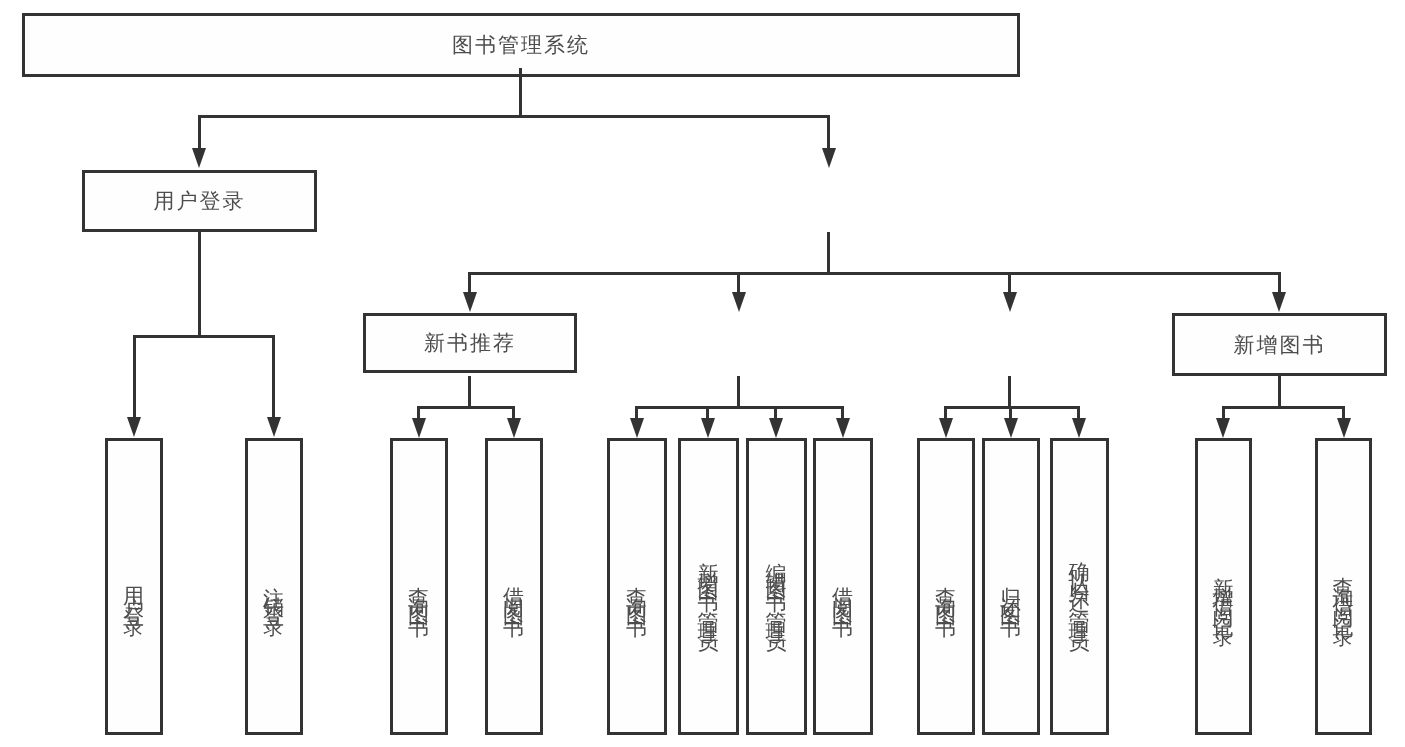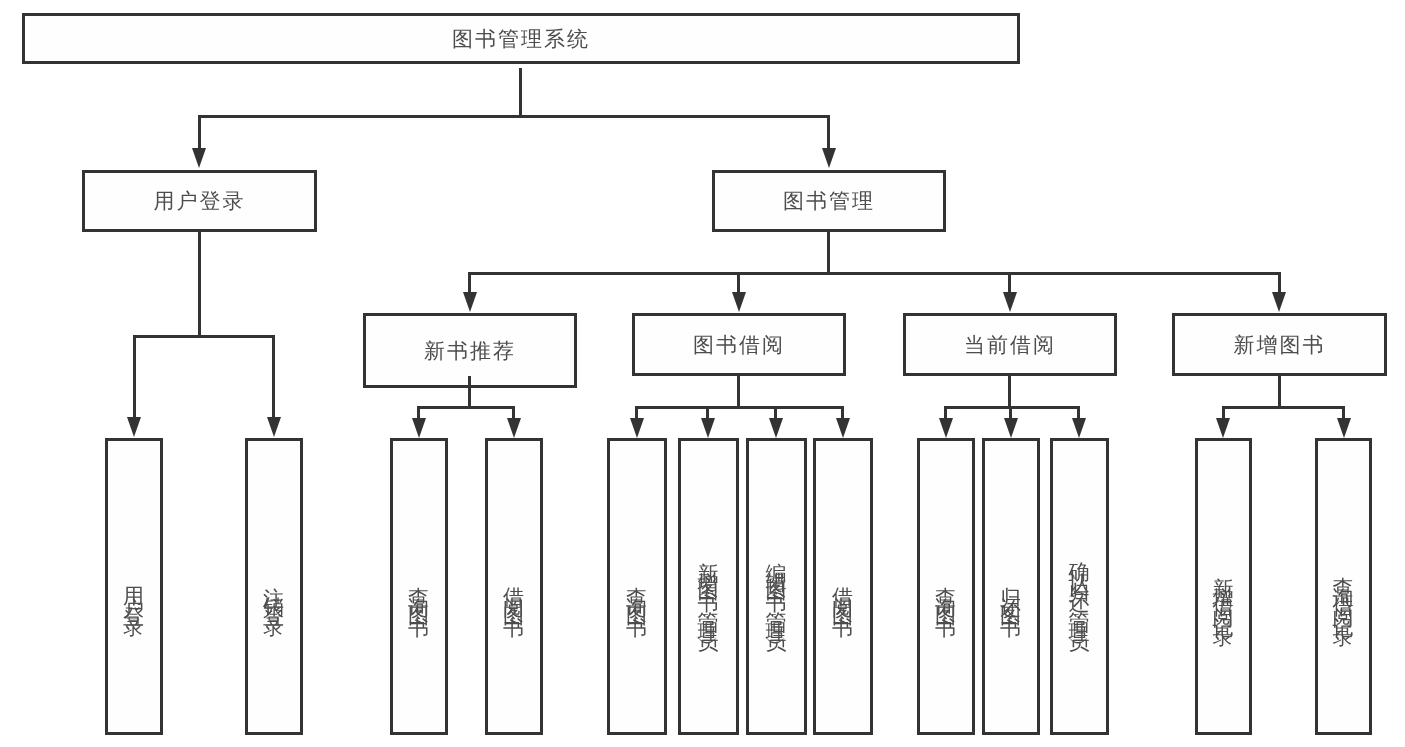--- a/index.html
+++ b/index.html
@@ -46,31 +46,28 @@
     z-index:10;
     letter-spacing:1px;
     white-space:nowrap;
   }
 </style>
 </head>
 <body>
 
 <div class="stage">
 
-  <div class="node" style="left:22px;top:13px;width:998px;height:51px;">图书管理系统</div>
+  <div class="node" style="left:22px;top:13px;width:998px;height:64px;">图书管理系统</div>
 
   <div class="node" style="left:82px;top:170px;width:235px;height:62px;">用户登录</div>
 
-  <div class="node" style="left:712px;top:170px;width:234px;height:62px;">图书管理</div>
 
-  <div class="node" style="left:363px;top:313px;width:214px;height:75px;">新书推荐</div>
+  <div class="node" style="left:363px;top:313px;width:214px;height:60px;">新书推荐</div>
 
-  <div class="node" style="left:632px;top:313px;width:214px;height:63px;">图书借阅</div>
 
-  <div class="node" style="left:903px;top:313px;width:214px;height:63px;">当前借阅</div>
 
   <div class="node" style="left:1172px;top:313px;width:215px;height:63px;">新增图书</div>
 
   <div class="node vnode" style="left:105px;top:438px;width:58px;height:297px;">用户登录</div>
   <div class="node vnode" style="left:245px;top:438px;width:58px;height:297px;">注销登录</div>
 
   <div class="node vnode" style="left:390px;top:438px;width:58px;height:297px;">查询图书</div>
   <div class="node vnode" style="left:485px;top:438px;width:58px;height:297px;">借阅图书</div>
 
   <div class="node vnode" style="left:607px;top:438px;width:60px;height:297px;">查询图书</div>

